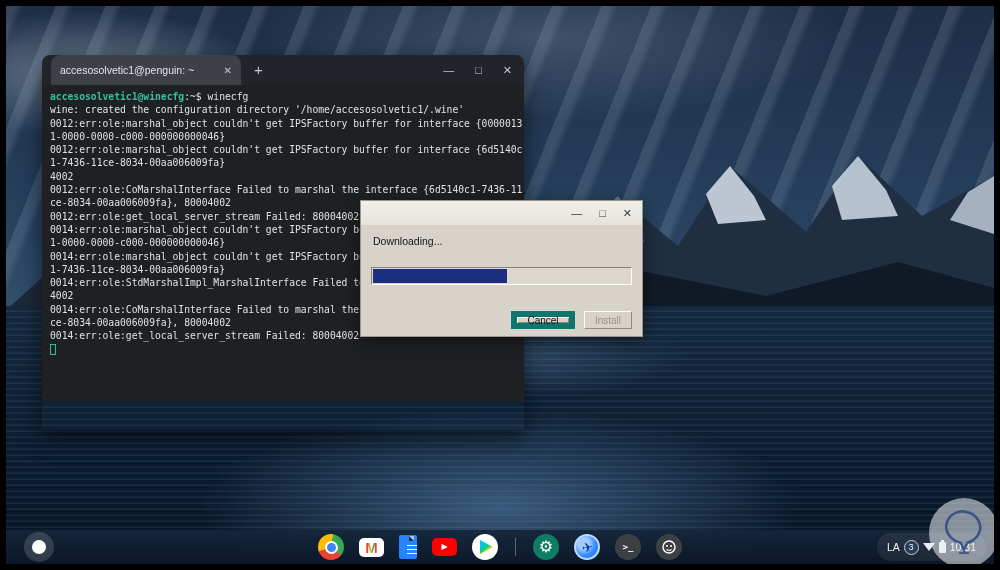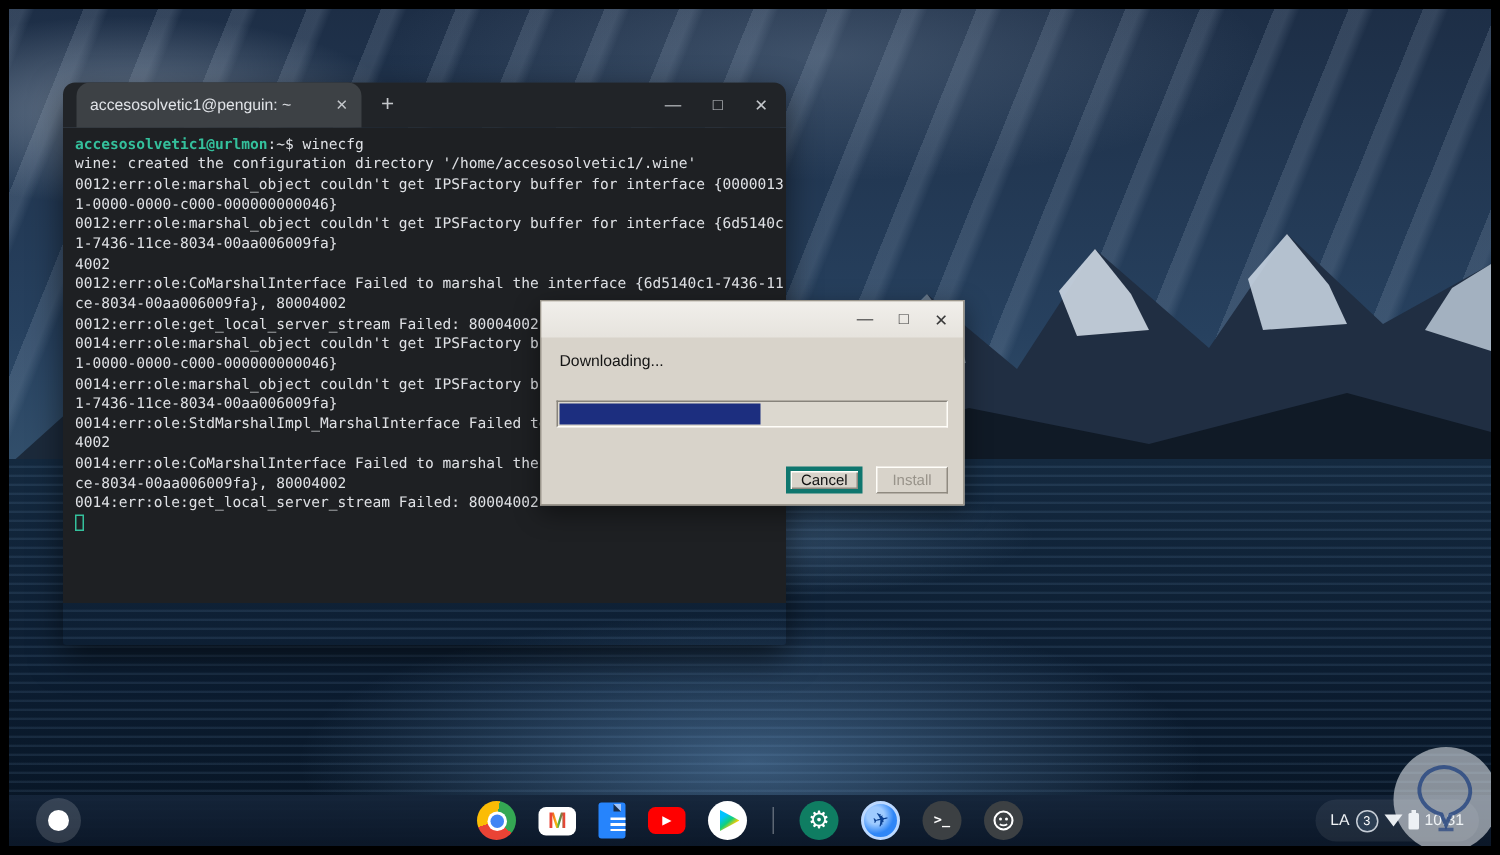--- a/index.html
+++ b/index.html
@@ -39,21 +39,21 @@
   .cursor { display:inline-block; width:6px; height:11px; border:1px solid #34c09c; vertical-align:-2px; }
 
   
   .dialog { position:absolute; left:354px; top:194px; width:283px; height:137px; background:#d8d3ca; box-shadow:0 5px 16px rgba(0,0,0,.45); z-index:3; border:1px solid #9b968c; }
   .dlg-titlebar { height:24px; background:linear-gradient(180deg,#f1efeb,#e6e3dd); display:flex; justify-content:flex-end; align-items:center; gap:17px; padding:0 10px; color:#3a3a3a; font-size:11px; }
   .dlg-label { position:absolute; left:12px; top:34px; font-size:10.5px; color:#141414; }
   .progress-trough { position:absolute; left:10px; top:66px; width:261px; height:18px; background:#dcd8cf; border-top:1px solid #87837b; border-left:1px solid #87837b; border-bottom:1px solid #fffef9; border-right:1px solid #fffef9; padding:1px; }
   .progress-fill { height:100%; background:#1c2e7f; }
   .dlg-buttons { position:absolute; right:10px; bottom:7px; display:flex; gap:9px; }
   .btn { height:18px; font-size:10px; font-family:"Liberation Sans", sans-serif; display:flex; align-items:center; justify-content:center; background:#d8d3ca; }
-  .btn-cancel { width:51px; color:#111; border:3px solid #0f766e; box-shadow:inset 1px 1px 0 #fffef9, inset -1px -1px 0 #8f8a80; }
+  .btn-cancel { width:64px; color:#111; border:6px solid #0f766e; box-shadow:inset 1px 1px 0 #fffef9, inset -1px -1px 0 #8f8a80; }
   .btn-install { width:48px; color:#98938a; border-top:1px solid #fffef9; border-left:1px solid #fffef9; border-bottom:1px solid #8f8a80; border-right:1px solid #8f8a80; }
 
   
   .shelf { position:absolute; left:0; right:0; bottom:0; height:34px; background:linear-gradient(180deg, rgba(21,37,58,.93), rgba(11,23,40,.96)); z-index:4; }
   .launcher { position:absolute; left:18px; top:2px; width:30px; height:30px; border-radius:50%; background:rgba(255,255,255,.15); }
   .launcher::after { content:""; position:absolute; left:8px; top:8px; width:14px; height:14px; border-radius:50%; background:#fff; }
   .shelf-apps { position:absolute; left:50%; top:0; height:34px; transform:translateX(-50%); display:flex; align-items:center; gap:15px; }
   .app { width:26px; height:26px; border-radius:50%; position:relative; display:flex; align-items:center; justify-content:center; flex:0 0 auto; }
 
   .ic-chrome { background:conic-gradient(from 130deg, #ea4335 0 120deg, #fbbc05 120deg 240deg, #34a853 240deg 360deg); }
@@ -120,21 +120,21 @@
         <span class="term-tab-close">✕</span>
       </div>
       <span class="term-newtab">+</span>
       <div class="term-controls">
         <span>—</span>
         <span>□</span>
         <span>✕</span>
       </div>
     </div>
     <div class="term-body">
-      <div class="tline"><span class="prompt">accesosolvetic1@urlmon</span><span>:~$ </span><span>winecfg</span></div>
+      <div class="tline"><span class="prompt">accesosolvetic1@winecfg</span><span>:~$ </span><span>winecfg</span></div>
       <div>
           <div class="tline">wine: created the configuration directory '/home/accesosolvetic1/.wine'</div>
           <div class="tline">0012:err:ole:marshal_object couldn't get IPSFactory buffer for interface {0000013</div>
           <div class="tline">1-0000-0000-c000-000000000046}</div>
           <div class="tline">0012:err:ole:marshal_object couldn't get IPSFactory buffer for interface {6d5140c</div>
           <div class="tline">1-7436-11ce-8034-00aa006009fa}</div>
           <div class="tline">4002</div>
           <div class="tline">0012:err:ole:CoMarshalInterface Failed to marshal the interface {6d5140c1-7436-11</div>
           <div class="tline">ce-8034-00aa006009fa}, 80004002</div>
           <div class="tline">0012:err:ole:get_local_server_stream Failed: 80004002</div>

